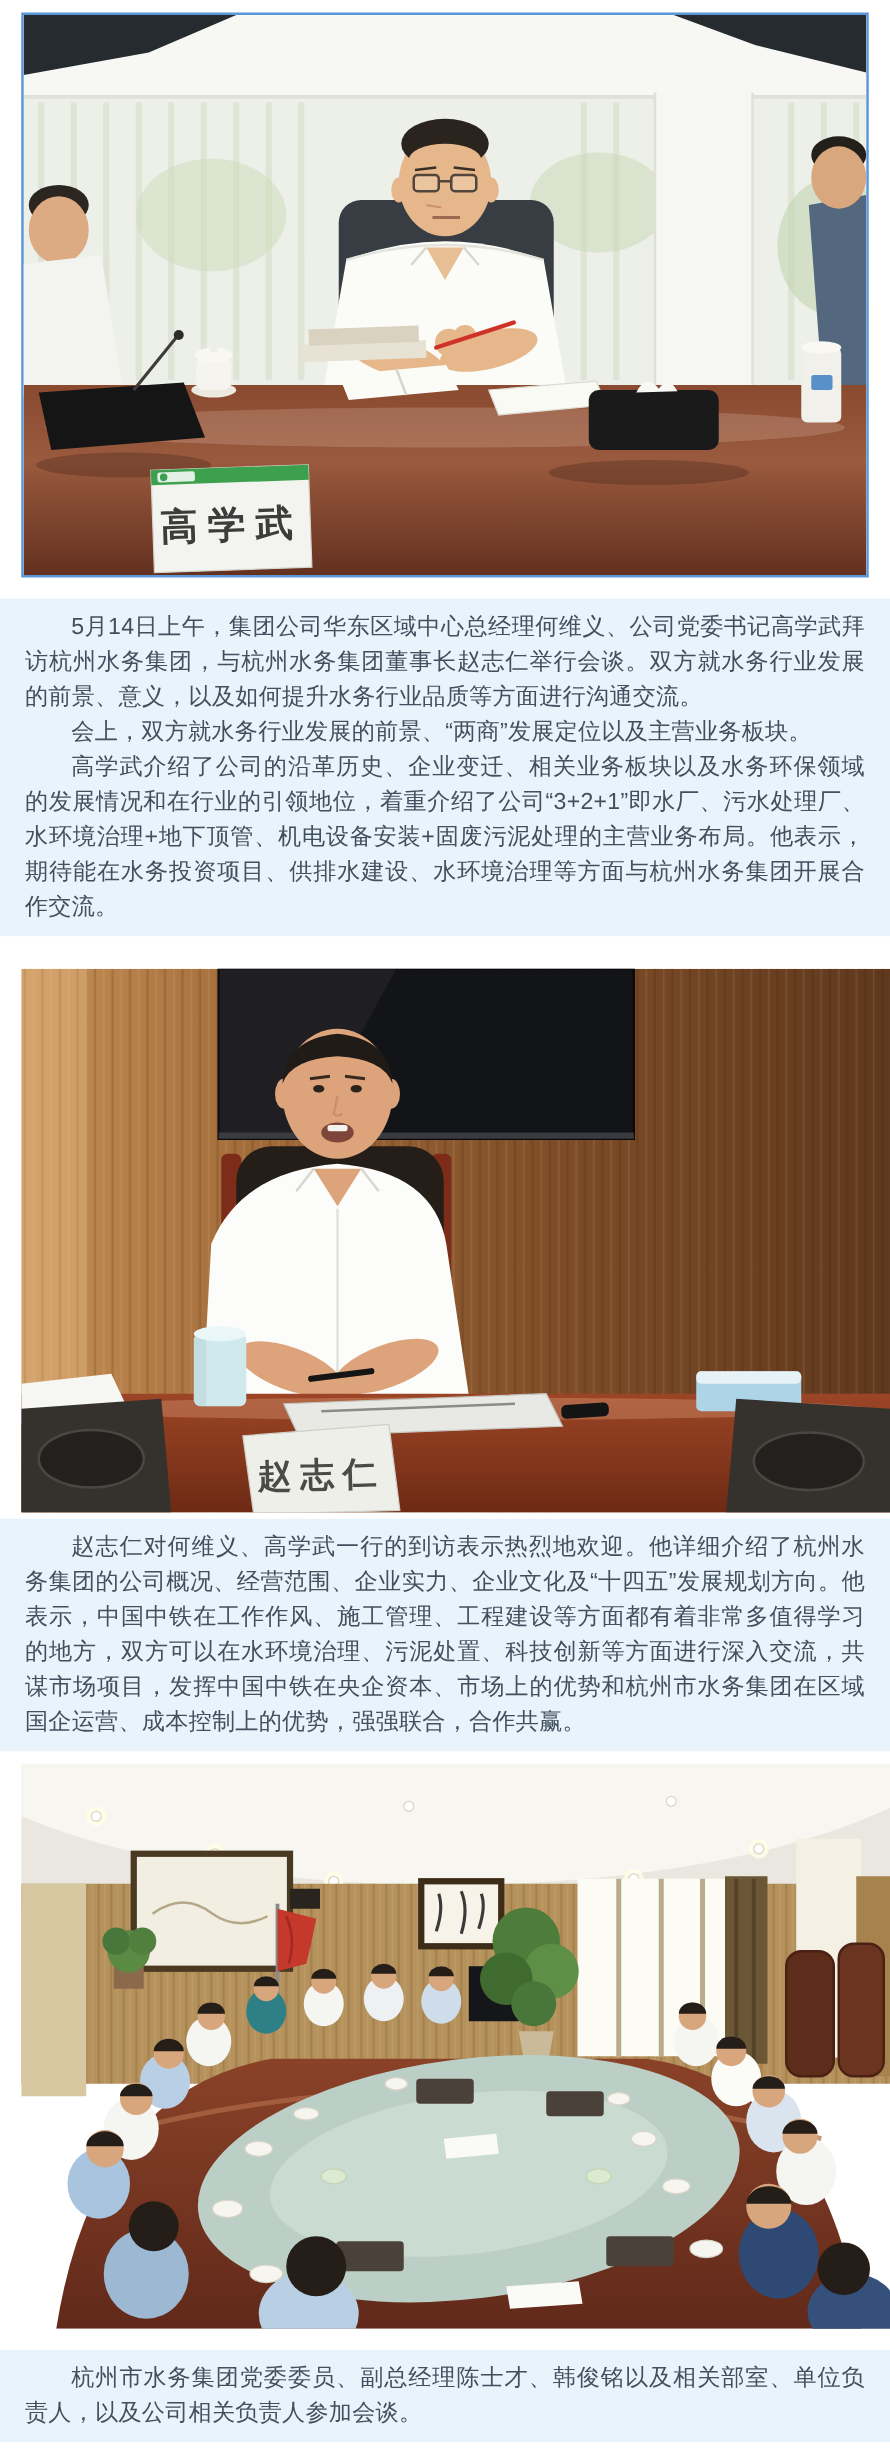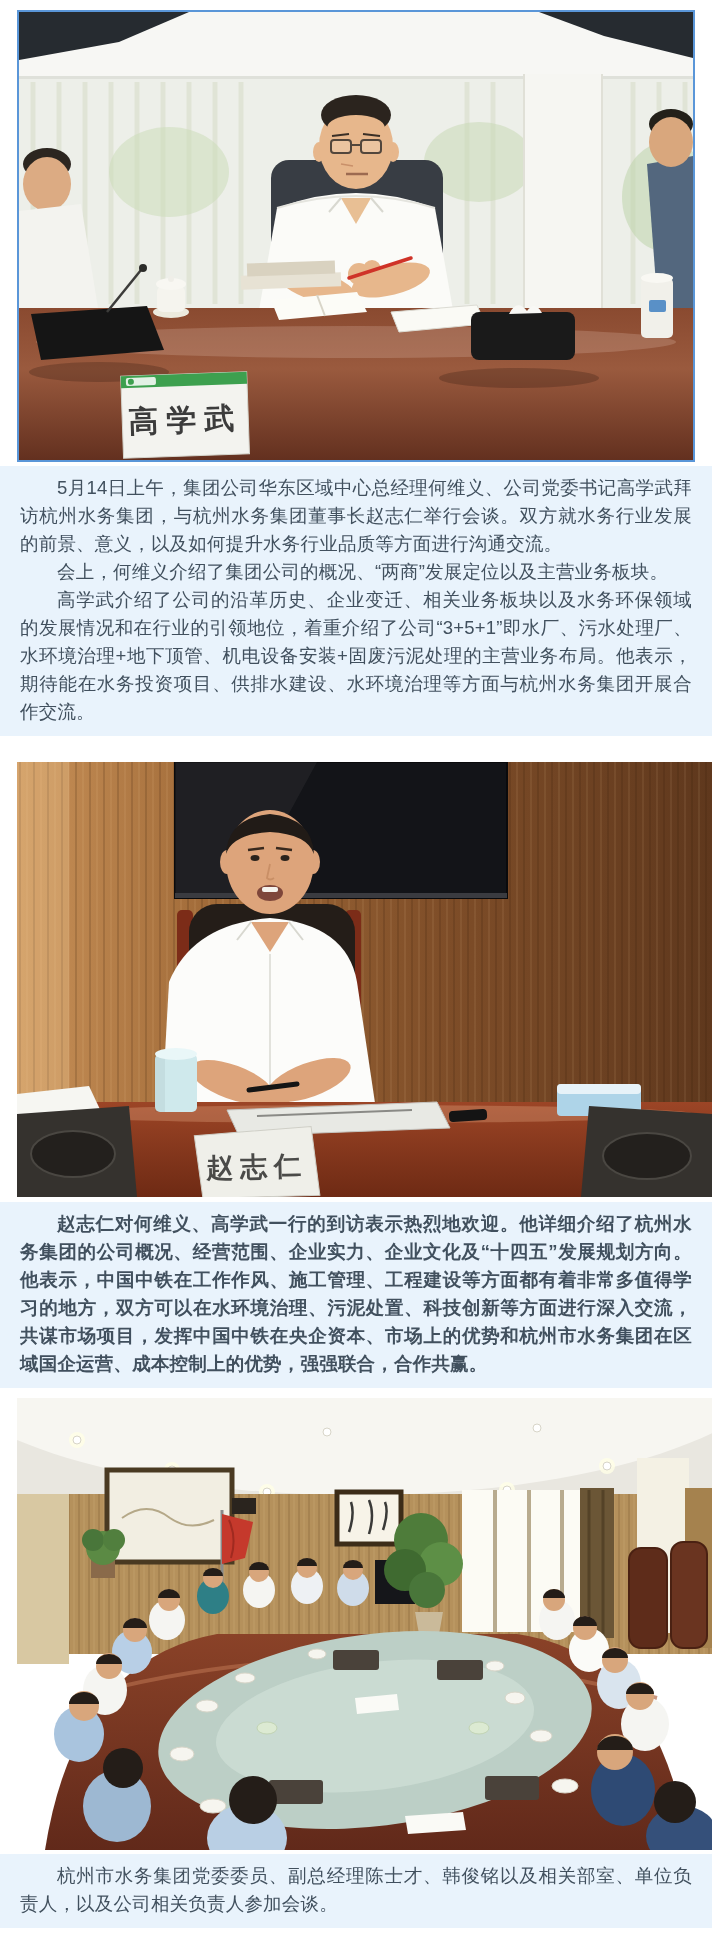--- a/index.html
+++ b/index.html
@@ -22,23 +22,23 @@
     width: 695px; height: 435px;
   }
   .photo-3 {
     margin: 10px 0 0 17px;
     width: 695px; height: 452px;
   }
 
   .text-block {
     background: #e9f3fc;
     padding: 8px 20px 10px 20px;
-    margin-top: 4px;
-  }
-  .text-block.tb-2 { margin-top: 5px; font-weight: bold; }
+    margin-top: 17px;
+  }
+  .text-block.tb-2 { margin-top: 5px; }
   .text-block p {
     margin: 0;
     text-indent: 2em;
     font-size: 18.5px;
     line-height: 28px;
     letter-spacing: 0.2px;
     color: #41505e;
     text-align: justify;
   }
 </style>
@@ -154,22 +154,22 @@
         <rect x="103" y="362" width="126" height="12" fill="#3da04f"></rect>
         <rect x="108" y="364" width="30" height="8" rx="2" fill="#ffffff" opacity="0.85"></rect>
         <circle cx="113" cy="368" r="3" fill="#3da04f"></circle>
         <text x="166" y="418" text-anchor="middle" font-size="30" font-weight="bold" letter-spacing="8" fill="#3c3c3c">高学武</text>
       </g>
     </svg>
   </figure>
 
   <section class="text-block tb-1">
     <p>5月14日上午，集团公司华东区域中心总经理何维义、公司党委书记高学武拜访杭州水务集团，与杭州水务集团董事长赵志仁举行会谈。双方就水务行业发展的前景、意义，以及如何提升水务行业品质等方面进行沟通交流。</p>
-    <p>会上，何维义介绍了集团公司的概况、“两商”发展定位以及主营业务板块。</p>
-    <p>高学武介绍了公司的沿革历史、企业变迁、相关业务板块以及水务环保领域的发展情况和在行业的引领地位，着重介绍了公司“3+5+1”即水厂、污水处理厂、水环境治理+地下顶管、机电设备安装+固废污泥处理的主营业务布局。他表示，期待能在水务投资项目、供排水建设、水环境治理等方面与杭州水务集团开展合作交流。</p>
+    <p>会上，双方就水务行业发展的前景、“两商”发展定位以及主营业务板块。</p>
+    <p>高学武介绍了公司的沿革历史、企业变迁、相关业务板块以及水务环保领域的发展情况和在行业的引领地位，着重介绍了公司“3+2+1”即水厂、污水处理厂、水环境治理+地下顶管、机电设备安装+固废污泥处理的主营业务布局。他表示，期待能在水务投资项目、供排水建设、水环境治理等方面与杭州水务集团开展合作交流。</p>
   </section>
 
   <figure class="photo photo-2">
     <svg width="695" height="435" viewBox="0 0 695 435">
       <defs>
         <linearGradient id="woodGrad2" x1="0" y1="0" x2="1" y2="0">
           <stop offset="0" stop-color="#c89158"></stop>
           <stop offset="0.28" stop-color="#a06a38"></stop>
           <stop offset="0.62" stop-color="#7e4d28"></stop>
           <stop offset="1" stop-color="#5f381d"></stop>

